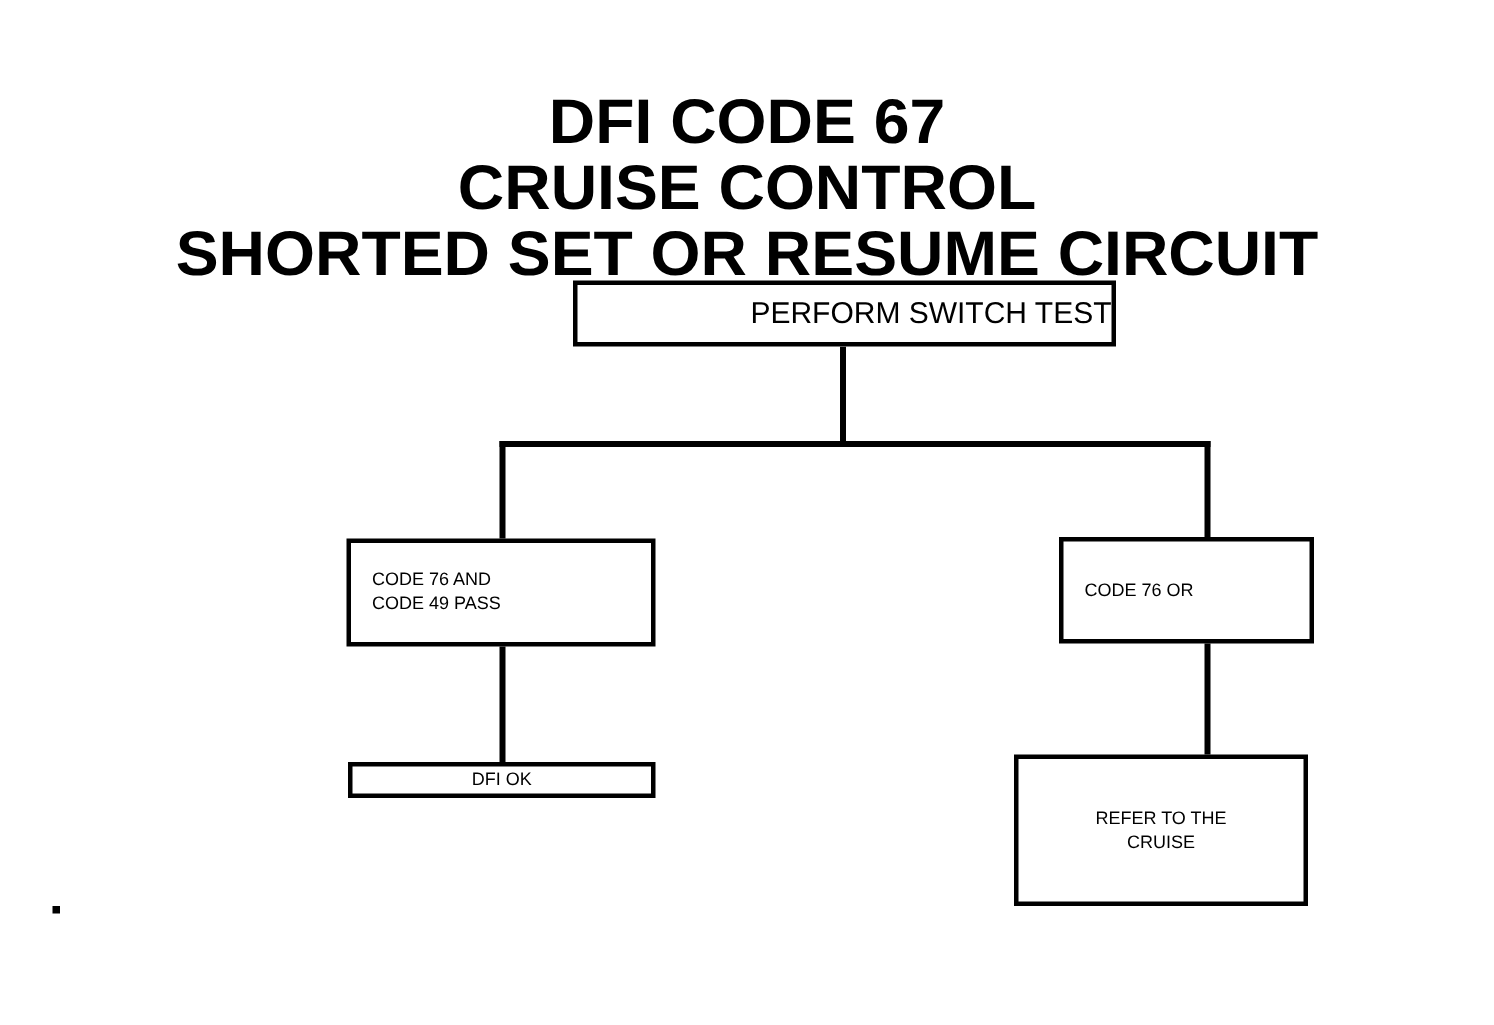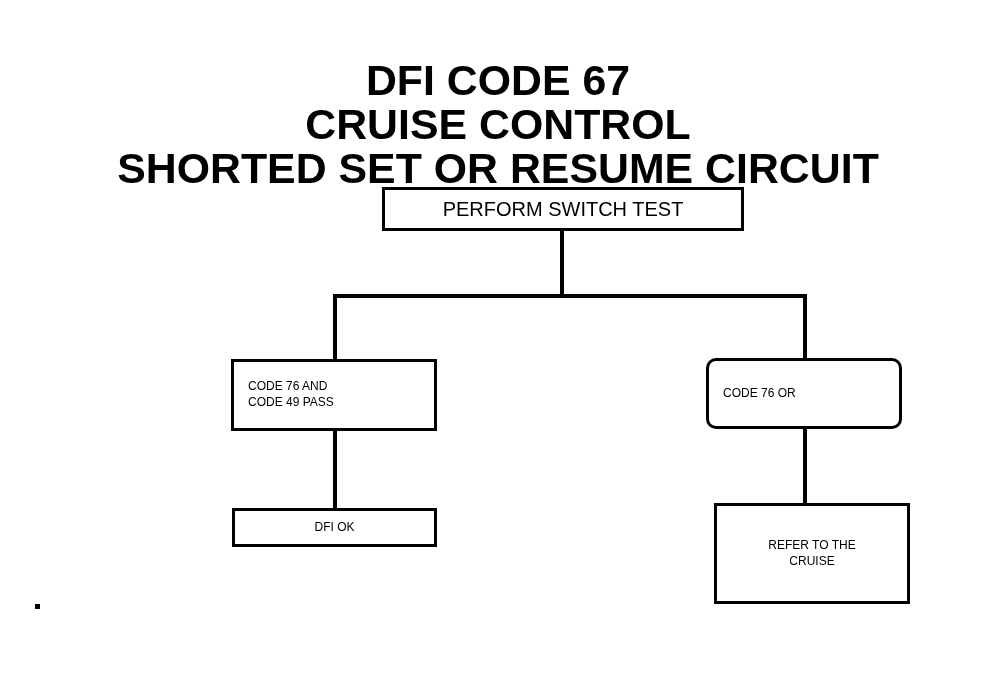--- a/index.html
+++ b/index.html
@@ -74,32 +74,33 @@
     white-space: nowrap;
   }
   .node.left-align {
     align-items: flex-start;
     padding-left: 14px;
   }
 
   #node-perform-switch-test {
     left: 382px;  top: 187px;  width: 362px;  height: 44px;
     font-size: 20px;
+    align-items: flex-end;
   }
   #node-code-pass {
     left: 231px;  top: 359px;  width: 206px;  height: 72px;
   }
   #node-code-set {
-    left: 706px;  top: 358px;  width: 196px;  height: 71px; border-radius: 10px;
+    left: 706px;  top: 358px;  width: 170px;  height: 71px;
   }
   #node-dfi-ok {
-    left: 232px;  top: 508px;  width: 205px;  height: 39px;
+    left: 232px;  top: 508px;  width: 205px;  height: 24px;
   }
   #node-refer-chart {
-    left: 714px;  top: 503px;  width: 196px;  height: 101px;
+    left: 676px;  top: 503px;  width: 196px;  height: 101px;
   }
 
   
   .conn {
     position: absolute;
     background: #000000;
     z-index: 1;
   }
   .conn-v { width: 4px; }
   .conn-h { height: 4px; }

